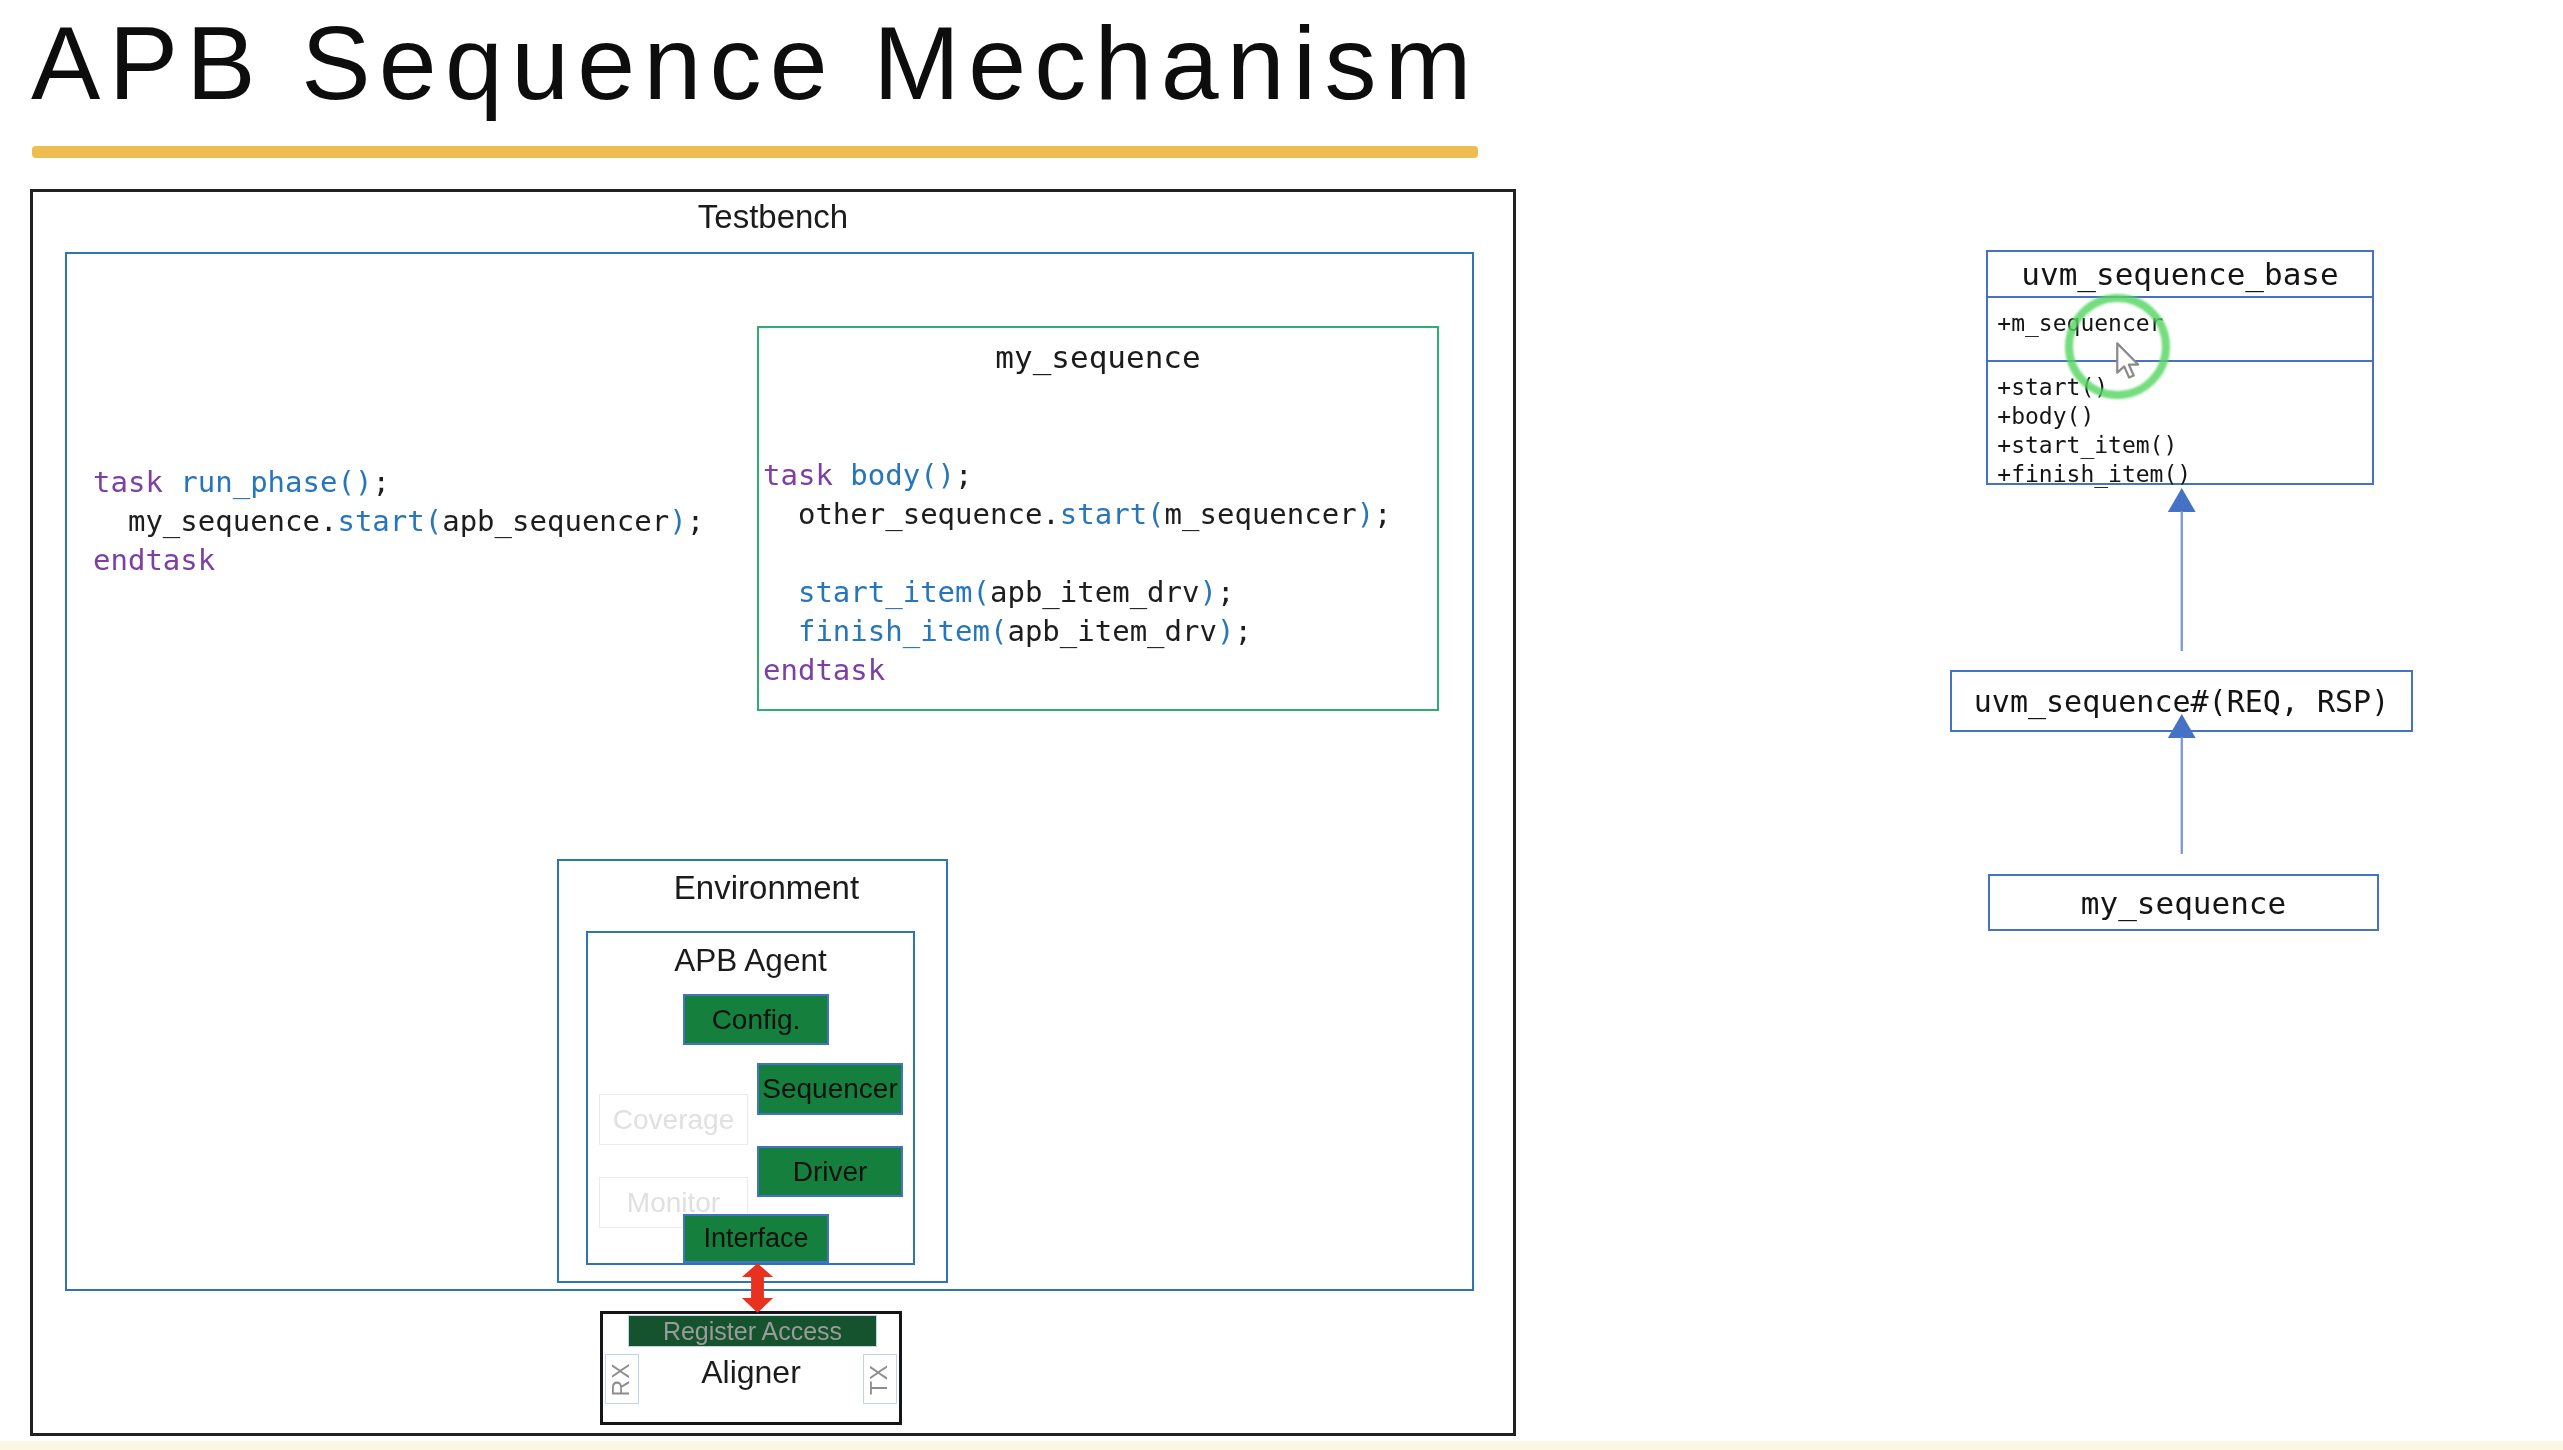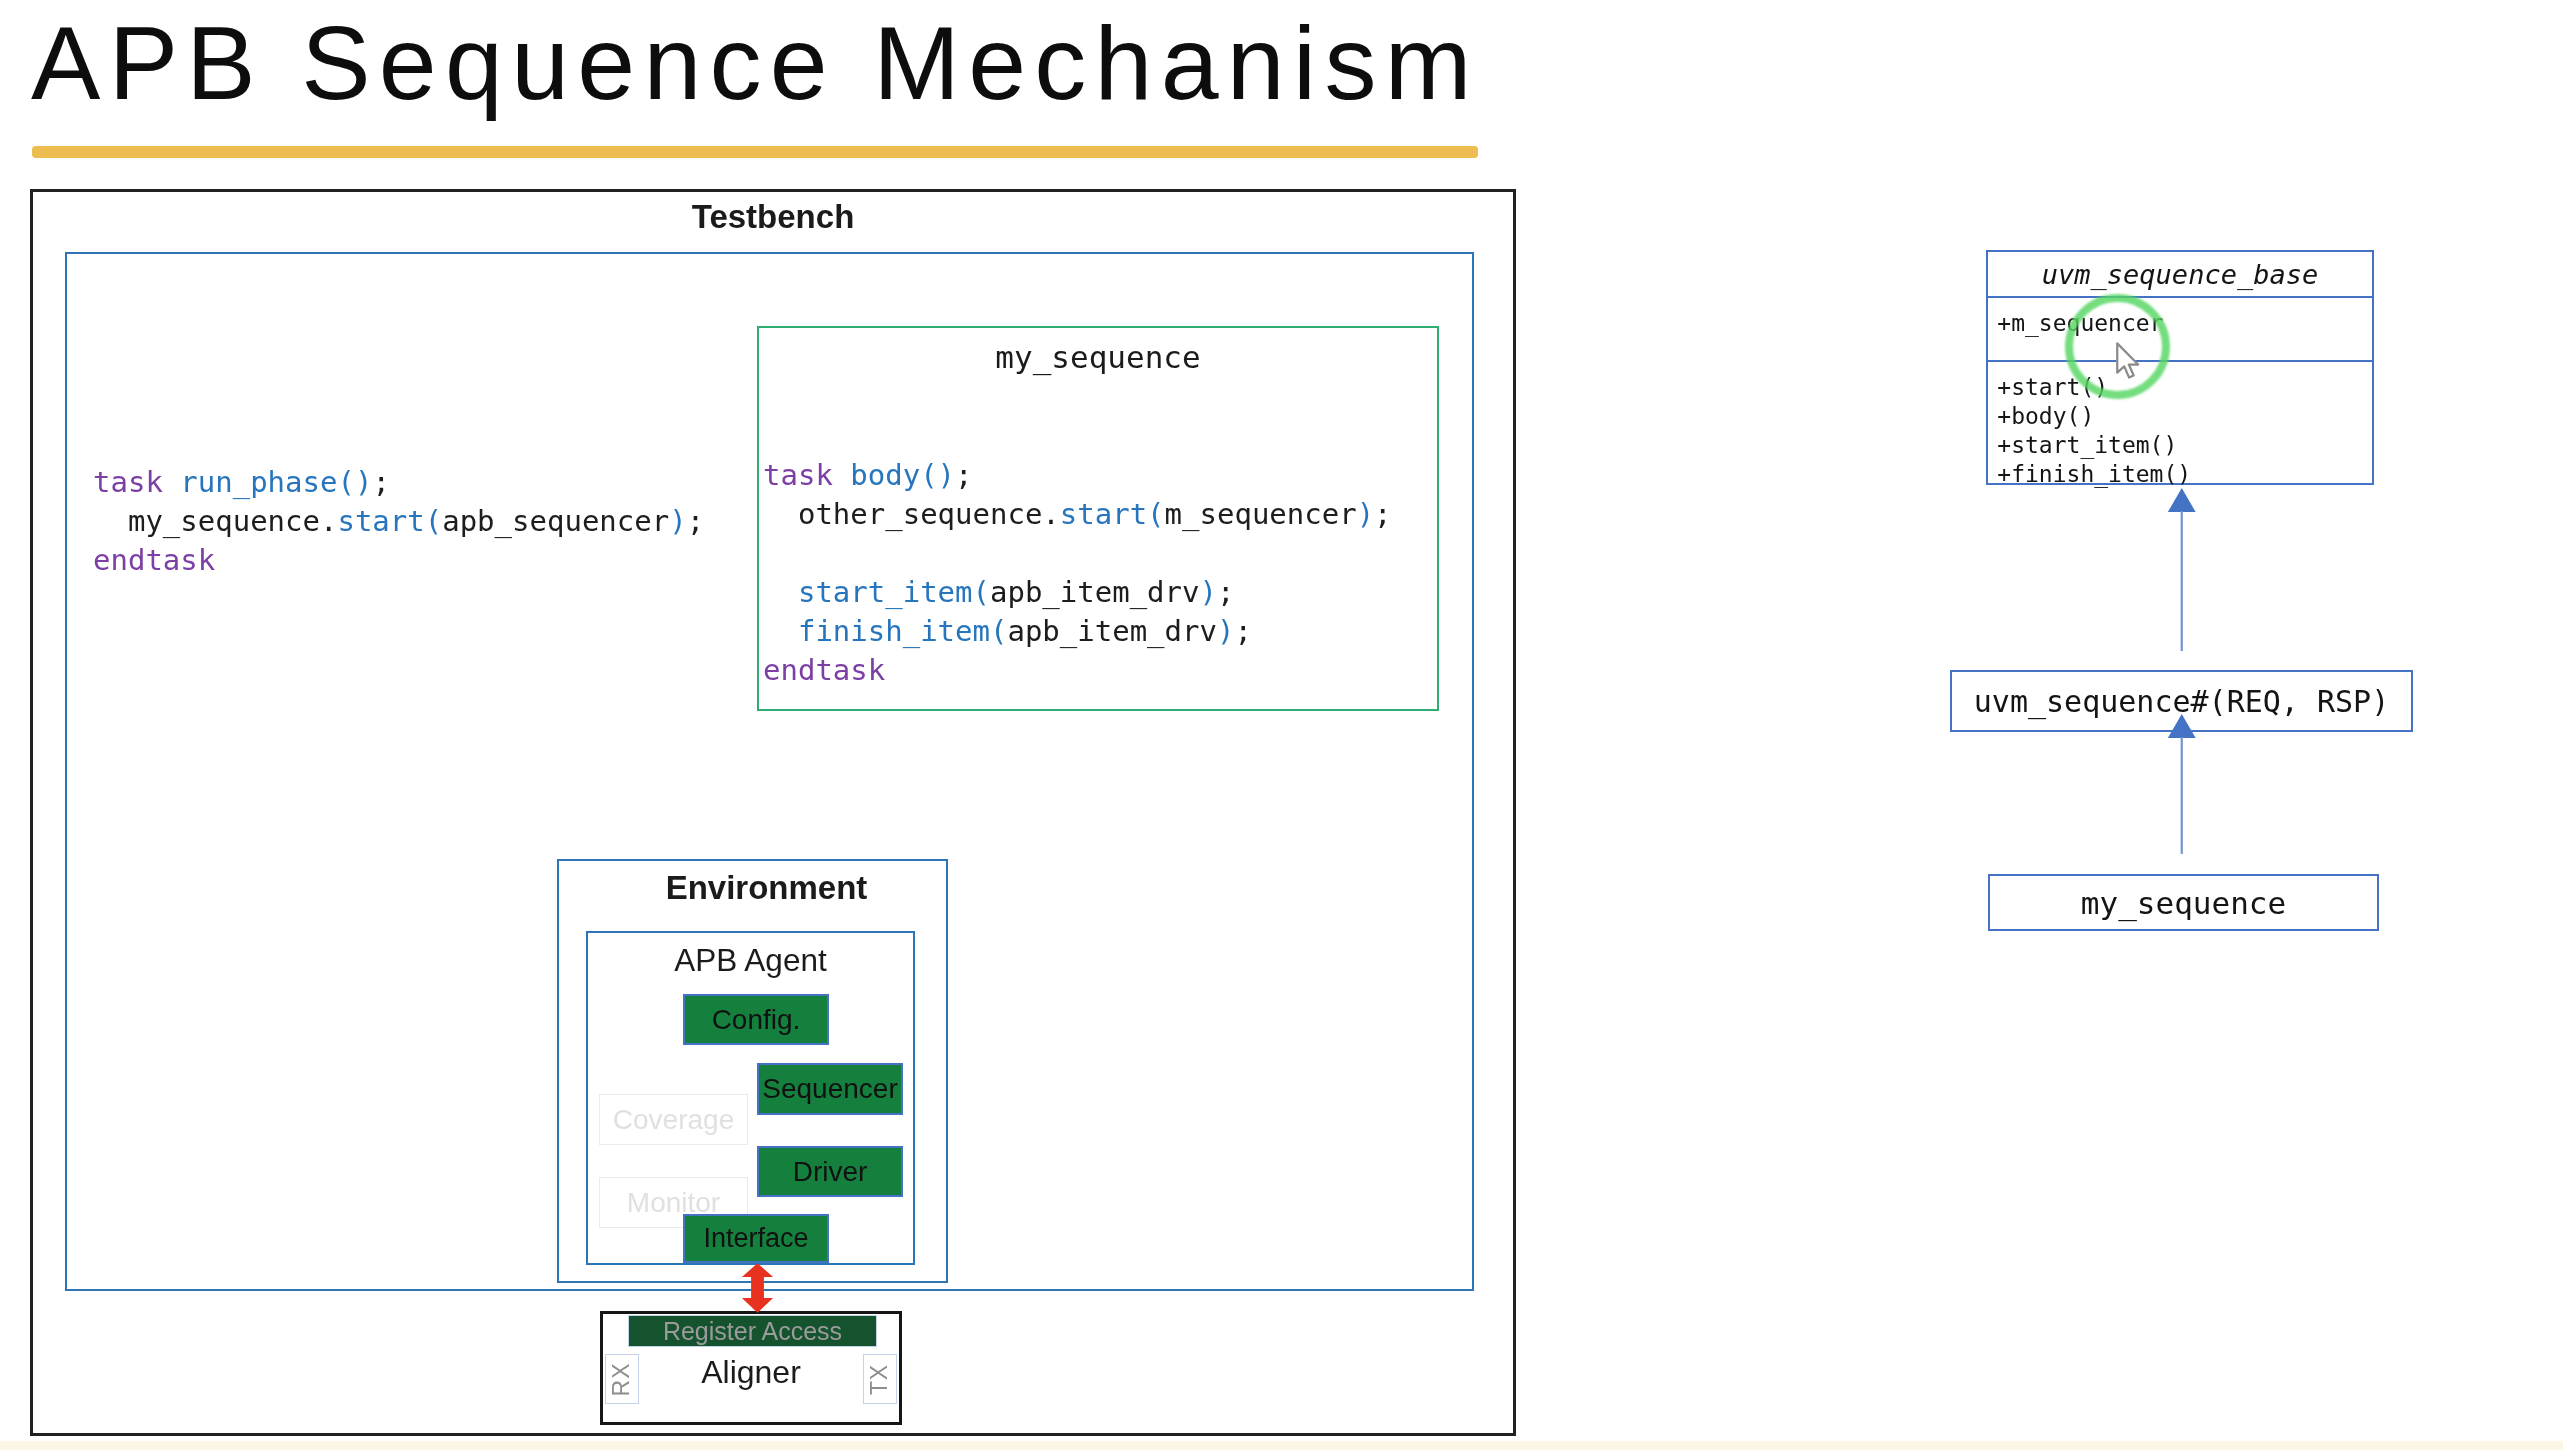--- a/index.html
+++ b/index.html
@@ -13,38 +13,38 @@
 
   
   .tb-border{border:3.7px solid #212121;}
   .blue-border{border:2.8px solid #2E75B6;}
   .iblue-border{border:2.8px solid #4472C4;}
   .green-border{border:2.8px solid #2FAD72;}
   .black-border{border:3.7px solid #161616;background:#fff;}
   .faded-border{border:1.9px solid #EBEBEB;margin-top:31px;}
 
   .lbl{color:#1b1b1b;text-align:center;}
-  .lbl-36{font-size:33px;font-weight:bold;}
+  .lbl-36{font-size:33px;}
   .lbl-34{font-size:31.5px;}
   .cell{display:flex;align-items:center;justify-content:center;font-size:28px;color:#111;background:#15803d;}
   .cell-faded{color:#E0E0E0;background:#fff;}
 
   
   .code{font-family:"DejaVu Sans Mono",monospace;font-size:29px;line-height:39px;white-space:pre;}
   .code-line{white-space:pre;}
   .tok-kw{color:#7C3FA5;}
   .tok-fn{color:#2776BD;margin-top:14px;}
   .tok-pl{color:#1D1D1D;}
 
   .mono{font-family:"DejaVu Sans Mono",monospace;}
 
   
   .uml-box{border:2.8px solid #4472C4;background:#fff;}
   .uml-title{height:44px;display:flex;align-items:center;justify-content:center;
-             font-size:27px;color:#141414;border-bottom:2.8px solid #4472C4;font-style:italic;}
+             font-size:31px;color:#141414;border-bottom:2.8px solid #4472C4;}
   .uml-attrs{height:51px;border-bottom:2.8px solid #4472C4;padding:11px 0 0 9.3px;}
   .uml-methods{padding:11px 0 0 9.3px;}
   .uml-line{font-family:"DejaVu Sans Mono",monospace;font-size:23px;line-height:29px;color:#141414;white-space:pre;}
   .uml-name-cell{display:flex;align-items:center;justify-content:center;background:#fff;color:#141414;margin-top:20px;}
 
   .highlight-circle{border:8.3px solid rgba(86,214,98,0.82);border-radius:50%;filter:blur(0.9px);}
 
   .bottom-strip{background:#FBF7E4;}
 
   .reg-box{border:1.9px solid #C3D4E8;display:flex;align-items:center;justify-content:center;

